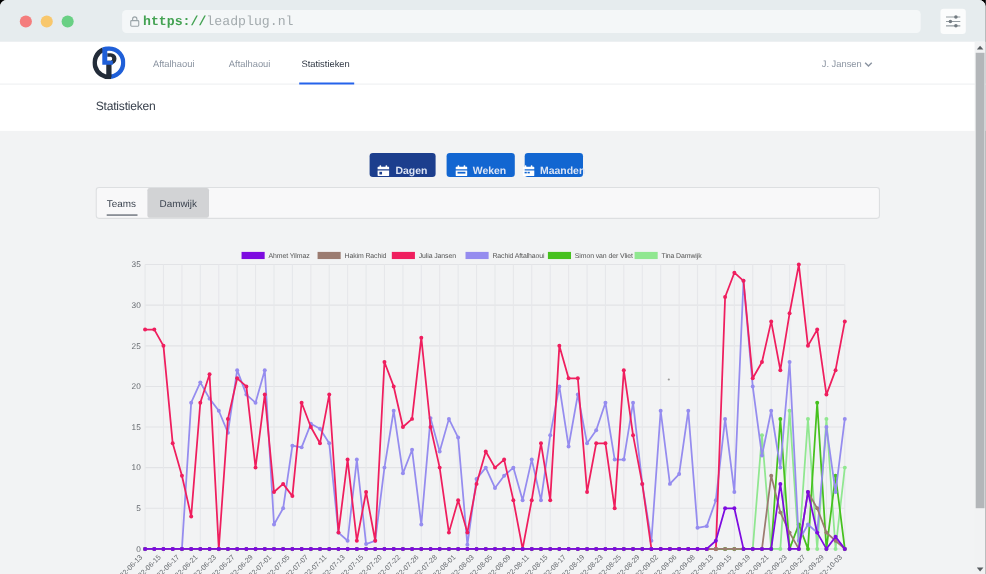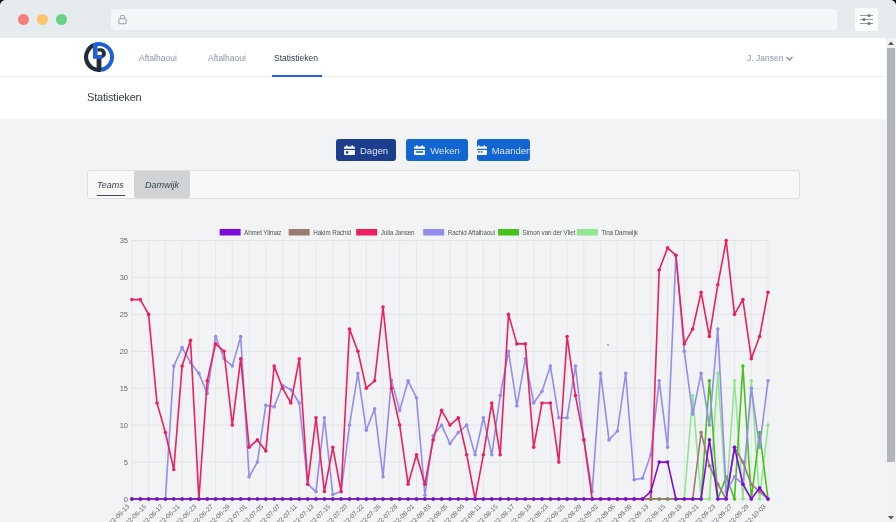--- a/index.html
+++ b/index.html
@@ -6,38 +6,39 @@
   .win{position:absolute;left:0;top:0;width:896px;height:522px;border-radius:6px 6px 0 0;overflow:hidden;background:#f2f3f4;}
   .chrome{position:absolute;left:0;top:0;width:896px;height:38px;background:#e6ecee;}
   .dot{position:absolute;top:13.5px;width:11px;height:11px;border-radius:50%;}
   .urlbar{position:absolute;left:111px;top:9px;width:726px;height:21px;background:#f4f7f8;border-radius:4px;}
   .urltext{position:absolute;left:19px;top:3.5px;font-family:"Liberation Mono",monospace;font-size:12px;letter-spacing:0px;}
   .menubtn{position:absolute;left:855px;top:8px;width:23px;height:23px;background:#fbfcfc;border-radius:3px;}
   .nav{position:absolute;left:0;top:38px;width:896px;height:39px;background:#fff;border-bottom:1px solid #ebedef;box-sizing:border-box;}
   .navitem{position:absolute;top:53px;font-size:8.5px;color:#8a93a0;}
   .hdr{position:absolute;left:0;top:77px;width:896px;height:42px;background:#fff;}
   .hdr h1{position:absolute;left:87px;top:14px;margin:0;font-size:11px;font-weight:500;color:#39414d;letter-spacing:-0.2px;}
-  .btn{position:absolute;top:139px;height:22px;border-radius:3px;color:#dce4f4;font-size:9.5px;font-weight:400;display:flex;align-items:center;justify-content:center;gap:5px;box-sizing:border-box;}
-  .tabs{position:absolute;left:87px;top:170px;width:713px;height:29px;background:#f8f8f9;border:1px solid #dddfe1;border-radius:3px;box-sizing:border-box;font-style:italic;}
+  .btn{position:absolute;top:139px;height:22px;border-radius:3px;color:#dce4f4;font-size:9.5px;font-weight:700;display:flex;align-items:flex-end;justify-content:center;gap:5px;box-sizing:border-box;}
+  .tabs{position:absolute;left:87px;top:170px;width:713px;height:29px;background:#f8f8f9;border:1px solid #dddfe1;border-radius:3px;box-sizing:border-box;}
   .tab{position:absolute;top:0;height:27px;display:flex;align-items:center;font-size:9px;color:#3c4450;padding:0 14px;}
   .scroll{position:absolute;left:886px;top:38px;width:10px;height:484px;background:#f1f2f3;}
   .thumb{position:absolute;left:887px;top:48px;width:8px;height:414px;background:#b3b6b9;border-radius:0px;}
 </style></head>
 <body>
 <div class="win">
 
   <div class="chrome"></div>
   <div class="dot" style="left:18px;background:#f47d7d;"></div>
   <div class="dot" style="left:37px;background:#f8c76c;"></div>
   <div class="dot" style="left:56px;background:#69d084;"></div>
   <div class="urlbar">
     <svg style="position:absolute;left:6px;top:4.5px" width="11" height="11" viewBox="0 0 13 13">
       <rect x="2.2" y="5.6" width="8.6" height="6" rx="1" fill="none" stroke="#9aa4a8" stroke-width="1.2"></rect>
       <path d="M4.2 5.6 V3.9 a2.3 2.3 0 0 1 4.6 0 V5.6" fill="none" stroke="#9aa4a8" stroke-width="1.2"></path>
     </svg>
+    <div class="urltext"><span style="color:#43a252;font-weight:700;">https://</span><span style="color:#a3abae;">leadplug.nl</span></div>
   </div>
   <div class="menubtn">
     <svg style="position:absolute;left:4px;top:4px" width="15" height="15" viewBox="0 0 15 15">
       <g stroke="#959da2" stroke-width="1">
         <line x1="1" y1="3.5" x2="14" y2="3.5"></line>
           <line x1="1" y1="7.5" x2="14" y2="7.5"></line>
           <line x1="1" y1="11.5" x2="14" y2="11.5"></line>
       </g>
       <circle cx="10" cy="3.5" r="1.6" fill="#717a80"></circle>
         <circle cx="5" cy="7.5" r="1.6" fill="#717a80"></circle>

